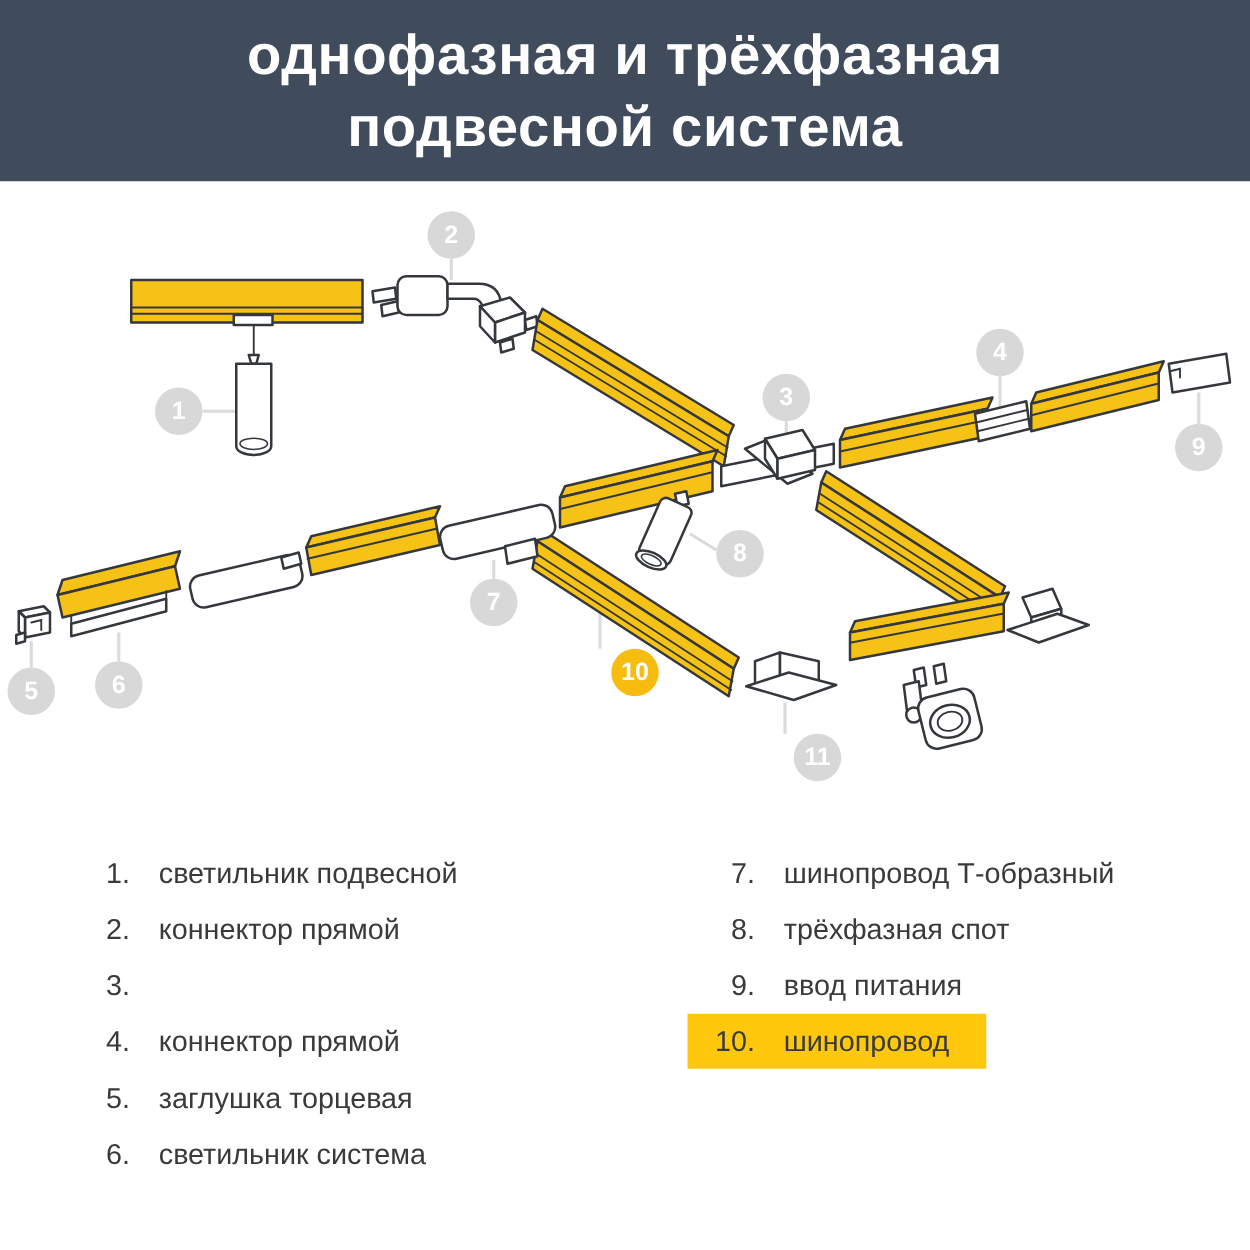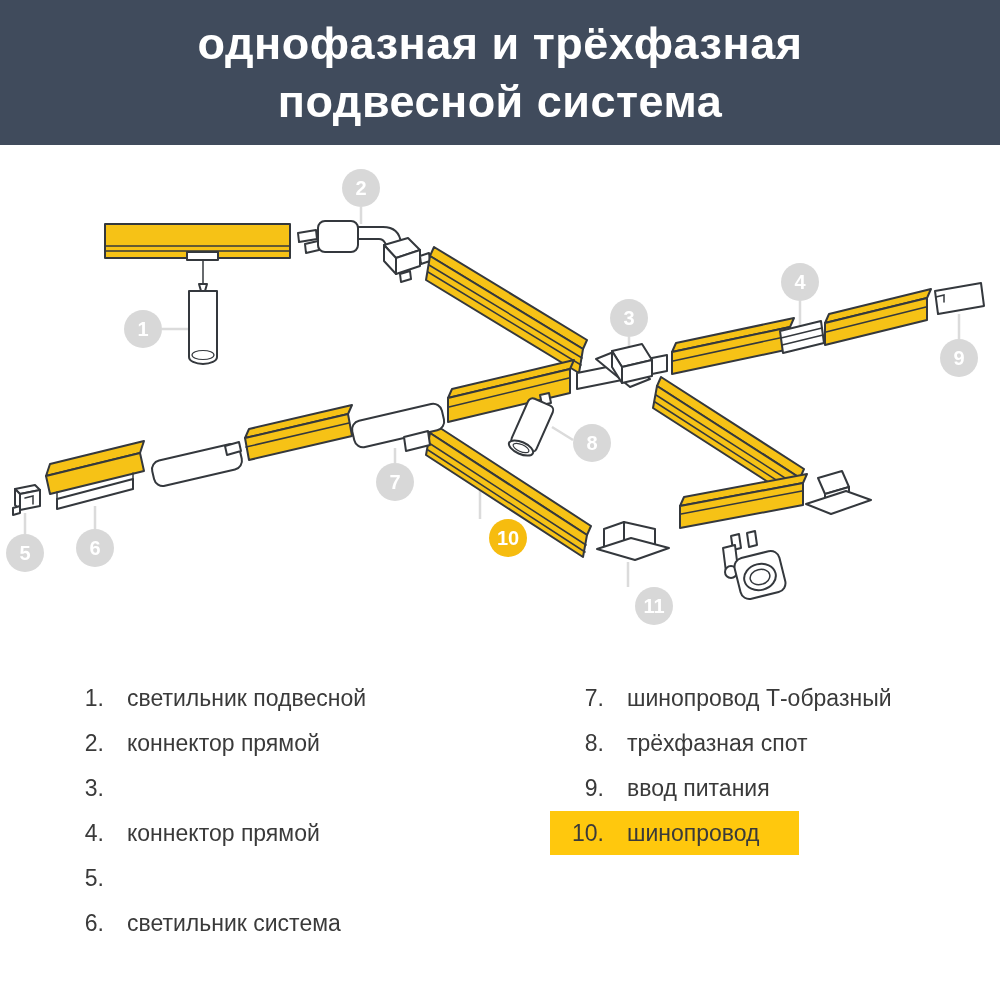--- a/index.html
+++ b/index.html
@@ -35,21 +35,21 @@
   .col.left{left:80px;}
   .col.right{left:550px;}
   .legend-row{
     display:flex;align-items:center;height:45px;width:fit-content;
     color:#3A3A3A;font-size:23px;white-space:nowrap;
   }
   .legend-row .num{display:inline-block;text-align:right;}
   .col.left .num{width:24px;}
   .col.right .num{width:54px;}
   .legend-row .lbl{margin-left:23px;}
-  .legend-row.hl{background:#FFC80D;height:44px;padding-right:39px;}
+  .legend-row.hl{background:#FFC80D;height:44px;padding-right:29px;}
 </style>
 </head>
 <body>
 
 <div class="header">
   <div class="line">однофазная и трёхфазная</div>
   <div class="line">подвесной система</div>
 </div>
 
 <svg class="diagram" viewBox="0 0 1000 1000">
@@ -241,20 +241,21 @@
     </div>
     <div class="legend-row">
       <span class="num">3.</span>
     </div>
     <div class="legend-row">
       <span class="num">4.</span>
       <span class="lbl">коннектор прямой</span>
     </div>
     <div class="legend-row">
       <span class="num">5.</span>
+      <span class="lbl">заглушка торцевая</span>
     </div>
     <div class="legend-row">
       <span class="num">6.</span>
       <span class="lbl">светильник система</span>
     </div>
   </div>
   <div class="col right">
     <div class="legend-row">
       <span class="num">7.</span>
       <span class="lbl">шинопровод Т-образный</span>

